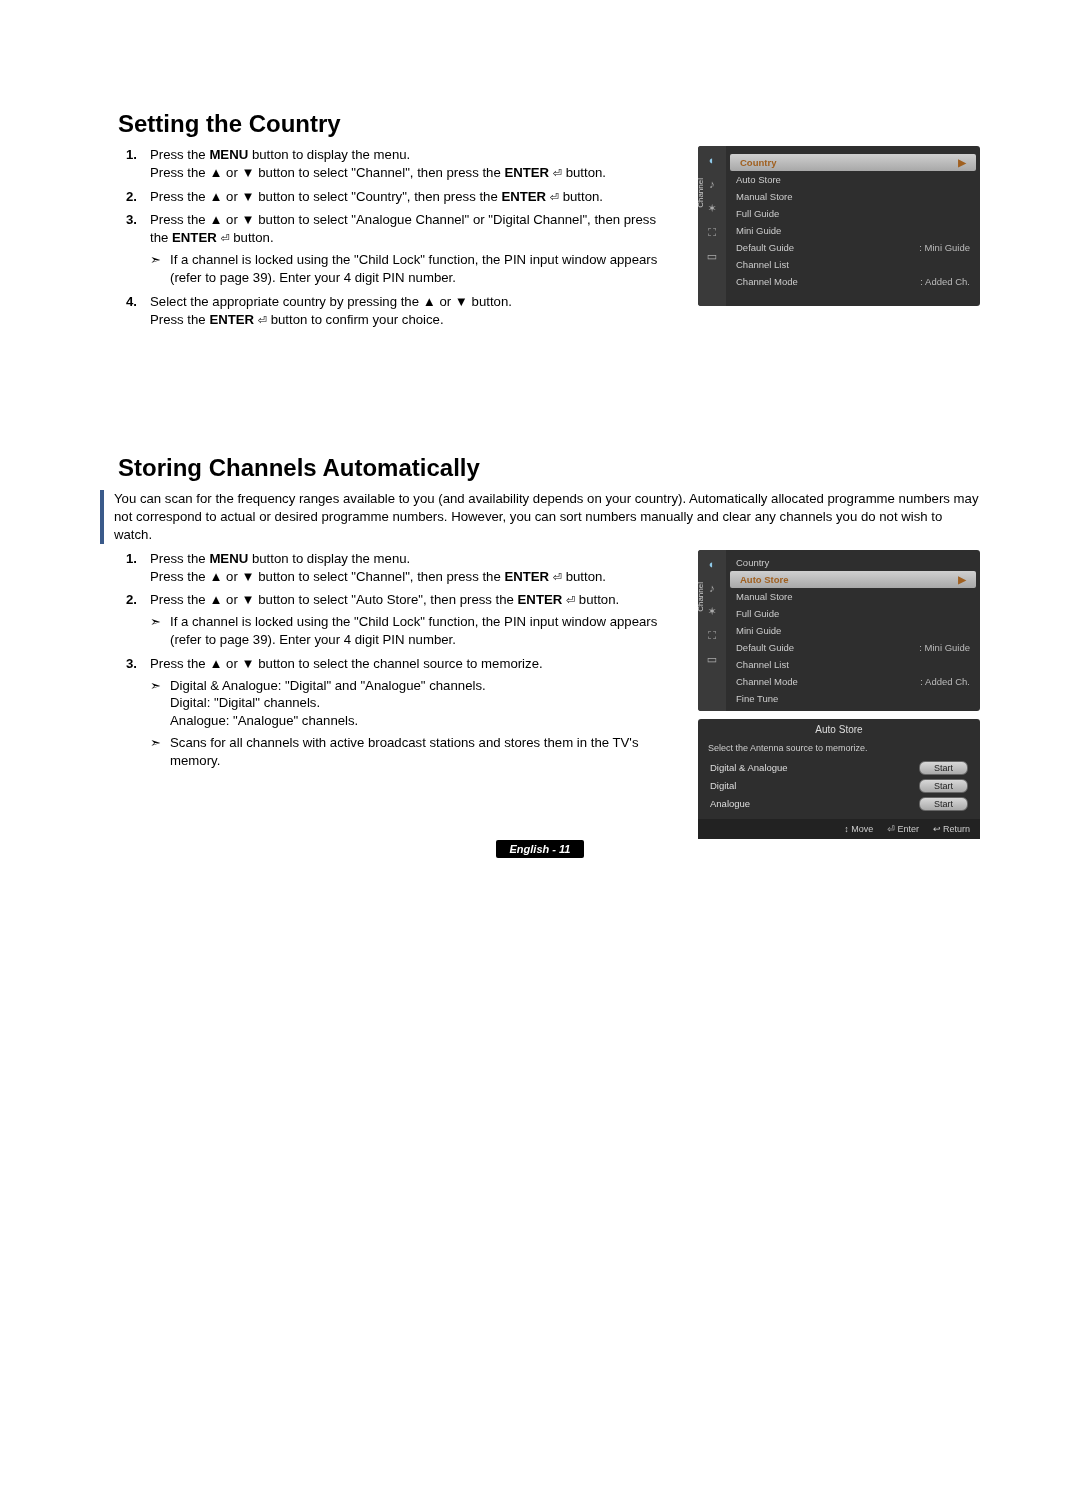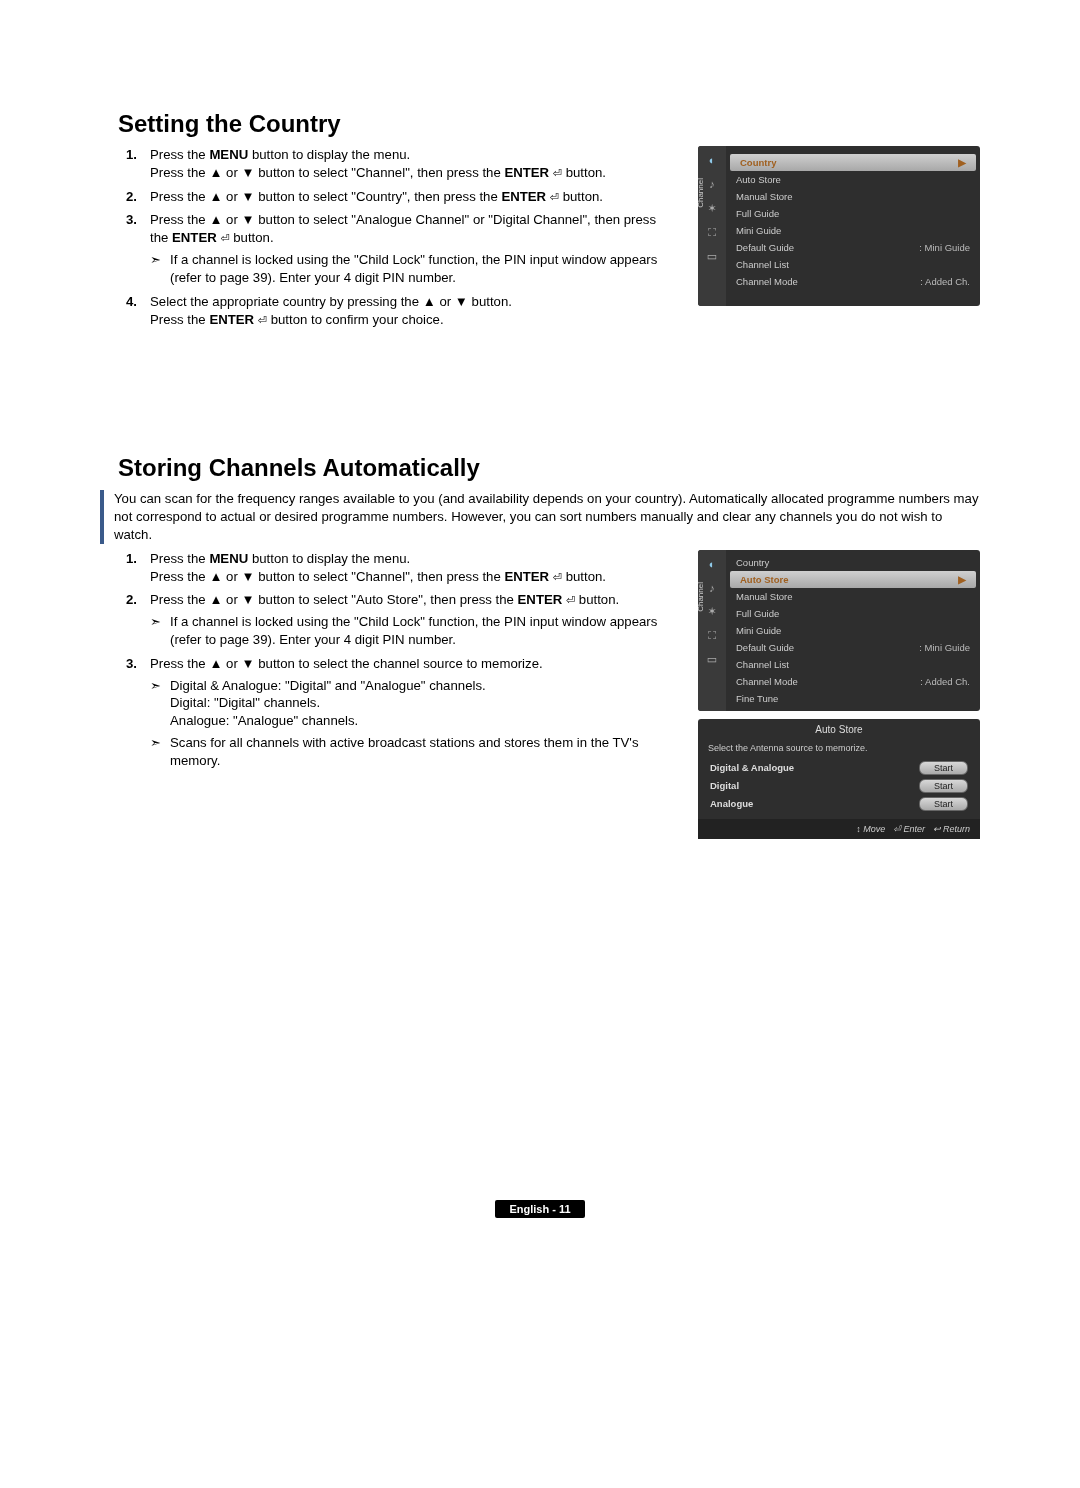--- a/index.html
+++ b/index.html
@@ -164,43 +164,42 @@
     font-size: 9px;
     padding: 3px 10px 6px 10px;
     color: #ccc;
   }
   .osd2-row {
     display: flex;
     align-items: center;
     padding: 2px 12px;
     font-size: 9.5px;
   }
-  .osd2-row .lbl { flex: 1; color: #ddd; font-weight: bold; }
+  .osd2-row .lbl { flex: 1; color: #ddd; }
   .osd2-btn {
     background: linear-gradient(#d8d8d8,#aaa);
     color: #222;
     font-size: 9px;
     padding: 1px 14px;
     border-radius: 6px;
     border: 1px solid #666;
   }
   .osd2-footer {
     display: flex;
     justify-content: flex-end;
-    gap: 8px;
+    gap: 14px;
     padding: 5px 10px 5px 10px;
     font-size: 9px;
     color: #ccc;
     background: #222;
     margin-top: 6px;
-    font-style: italic;
   }
   .footer-pagenum {
     text-align: center;
-    margin-top: 360px;
+    font-style: italic;
   }
   .footer-badge {
     display: inline-block;
     background: #000;
     color: #fff;
     font-size: 11px;
     font-weight: bold;
     padding: 3px 14px;
     border-radius: 2px;
   }

